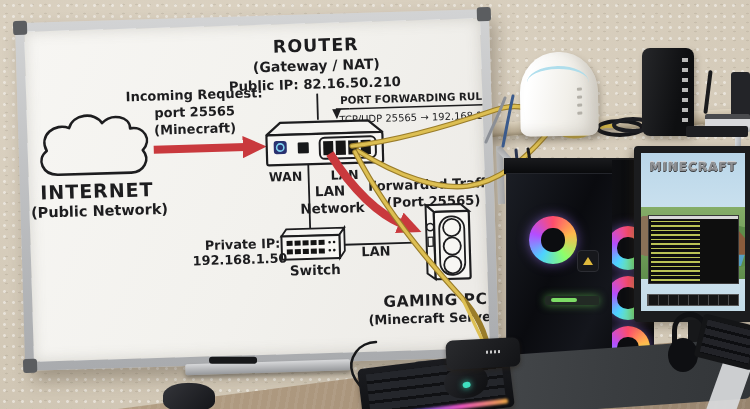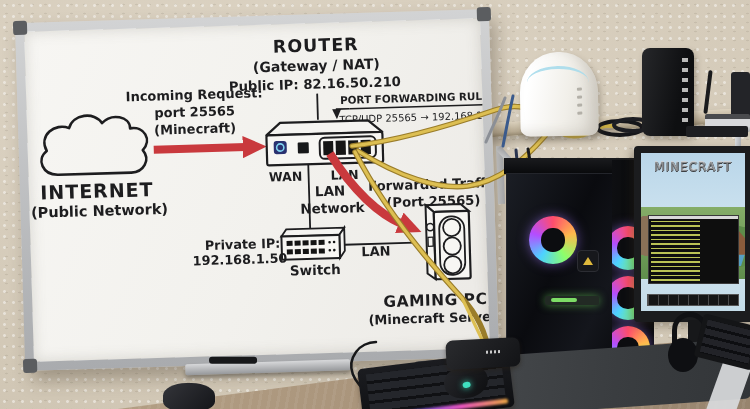--- a/index.html
+++ b/index.html
@@ -81,21 +81,21 @@
     box-shadow:0 0 9px rgba(110,220,90,.55);}
   #gpu::after{content:"";position:absolute;left:6px;top:2px;width:26px;height:4px;background:#7ddd66;border-radius:2px;}
   #pc-glow{position:absolute;left:4px;top:178px;width:64px;height:30px;
     background:radial-gradient(closest-side,rgba(150,80,220,.55),transparent);}
   
   #monitor{position:absolute;left:634px;top:146px;width:120px;height:176px;
     background:#1b1c1e;border-radius:4px;box-shadow:-3px 4px 8px rgba(50,40,30,.35);}
   #screen{position:absolute;left:7px;top:7px;right:9px;bottom:11px;overflow:hidden;
     background:linear-gradient(#b9d6e9,#d3e6f1 55%,#c4dce8);}
   #mc-logo{position:absolute;left:0;right:0;top:7px;text-align:center;
-    font-size:12px;font-weight:normal;letter-spacing:1px;color:#8e9093;
+    font-size:12px;font-weight:bold;letter-spacing:1px;color:#8e9093;
     text-shadow:0 1px 0 #3e4043,0 -1px 0 #cfd1d4,1px 0 0 #55575a;}
   #terrain{position:absolute;left:0;right:0;top:34%;height:46%;
     background:
       radial-gradient(55px 34px at 12% 40%,#8a7157 0 60%,transparent 61%),
       radial-gradient(80px 40px at 48% 45%,#74a15c 0 60%,transparent 61%),
       radial-gradient(70px 34px at 88% 55%,#5d8c4a 0 60%,transparent 61%),
       linear-gradient(#85ad68,#5f8e4c);}
   #river{position:absolute;left:62%;top:56%;width:38%;height:16%;background:#57a0c4;
     transform:skewX(-18deg);}
   #roof{position:absolute;right:-2px;top:48%;width:20px;height:26px;background:#8a5c3c;

